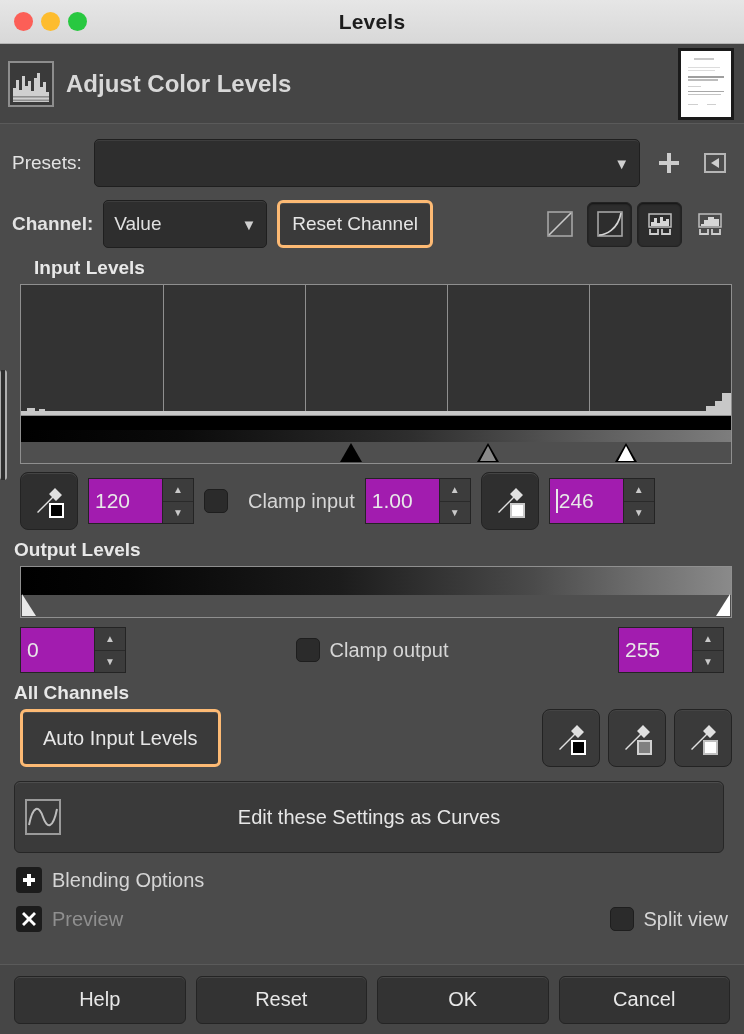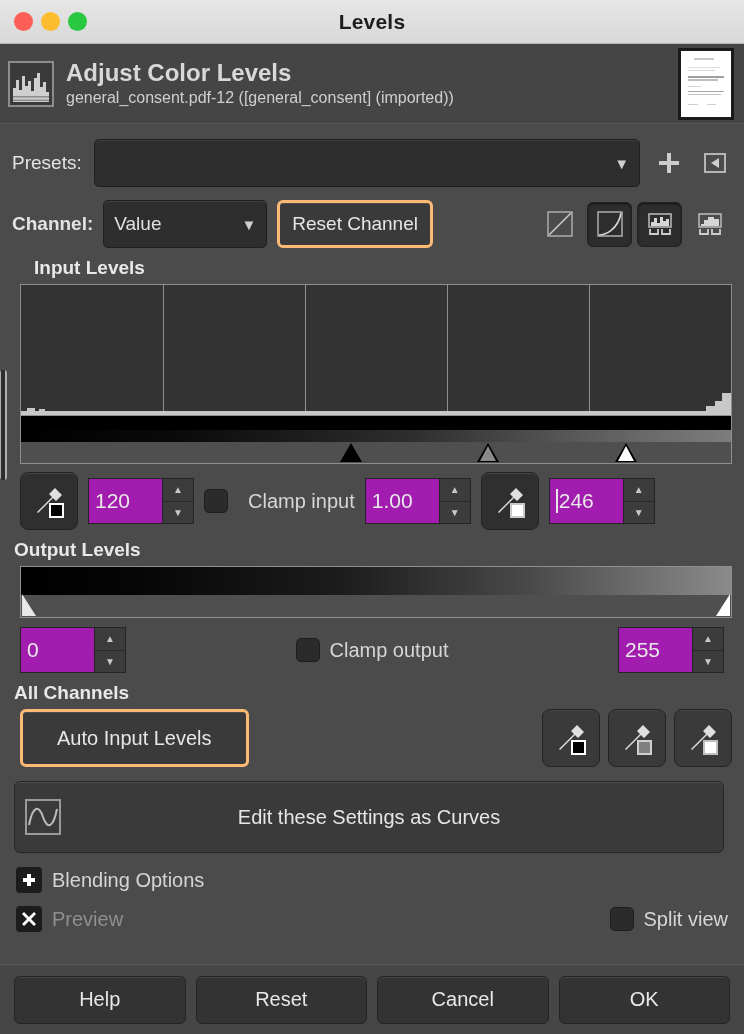--- a/index.html
+++ b/index.html
@@ -212,21 +212,21 @@
   }
   .out-marker.right {
     right: 1px;
     border-left: 14px solid transparent;
     border-bottom: 22px solid #ffffff;
   }
   .out-spin-row { margin-top: 9px; display: flex; align-items: center; padding: 0 8px; }
 
   
   .allch-row { display: flex; align-items: center; margin-top: 4px; padding-left: 8px; }
-  .auto-btn { height: 58px; padding: 0 34px; font-size: 20px; }
+  .auto-btn { height: 58px; padding: 0 20px; font-size: 20px; }
   .pickers { margin-left: auto; display: flex; gap: 8px; }
 
   .curves-btn {
     margin: 14px 8px 0 2px; height: 72px;
     border-radius: 6px; background: #3a3a3a; border: 1px solid #262626;
     display: flex; align-items: center; position: relative;
     box-shadow: inset 0 1px 0 #4d4d4d;
   }
   .curves-icon {
     position: absolute; left: 10px; width: 36px; height: 36px;
@@ -278,21 +278,20 @@
 <div class="header">
   <div class="header-icon">
     <svg width="36" height="32" viewBox="0 0 36 32">
       <path d="M0 32 L0 18 L3 18 L3 10 L6 10 L6 20 L9 20 L9 6 L12 6 L12 16 L15 16 L15 11 L18 11 L18 21 L21 21 L21 8 L24 8 L24 3 L27 3 L27 17 L30 17 L30 12 L33 12 L33 22 L36 22 L36 32 Z" fill="#cfcfcf"></path>
       <rect x="0" y="26" width="36" height="1.6" fill="#8e8e8e"></rect>
       <rect x="0" y="29.5" width="36" height="1.6" fill="#8e8e8e"></rect>
     </svg>
   </div>
   <div class="header-texts">
     <div class="header-title">Adjust Color Levels</div>
-    <div class="header-sub">general_consent.pdf-12 ([general_consent] (imported))</div>
   </div>
   <div class="thumb">
     <div class="thumb-inner">
       <div class="tl" style="left:22%;top:8%;width:46%"></div>
       <div class="tl" style="left:10%;top:22%;width:72%;background:#dcdcdc"></div>
       <div class="tl" style="left:10%;top:27%;width:60%;background:#dcdcdc"></div>
       <div class="tl" style="left:8%;top:38%;width:84%;background:#9f9f9f"></div>
       <div class="tl" style="left:8%;top:43%;width:70%;background:#bdbdbd"></div>
       <div class="tl" style="left:8%;top:54%;width:30%;background:#d2d2d2"></div>
       <div class="tl" style="left:8%;top:62%;width:84%;background:#a8a8a8"></div>
@@ -529,15 +528,15 @@
     <div class="split-wrap">
       <div class="checkbox"></div>
       <div class="ck-label">Split view</div>
     </div>
   </div>
 </div>
 
 <div class="footer">
   <div class="foot-btn">Help</div>
   <div class="foot-btn">Reset</div>
+  <div class="foot-btn">OK</div>
   <div class="foot-btn">Cancel</div>
-  <div class="foot-btn">OK</div>
 </div>
 
 </body></html>

